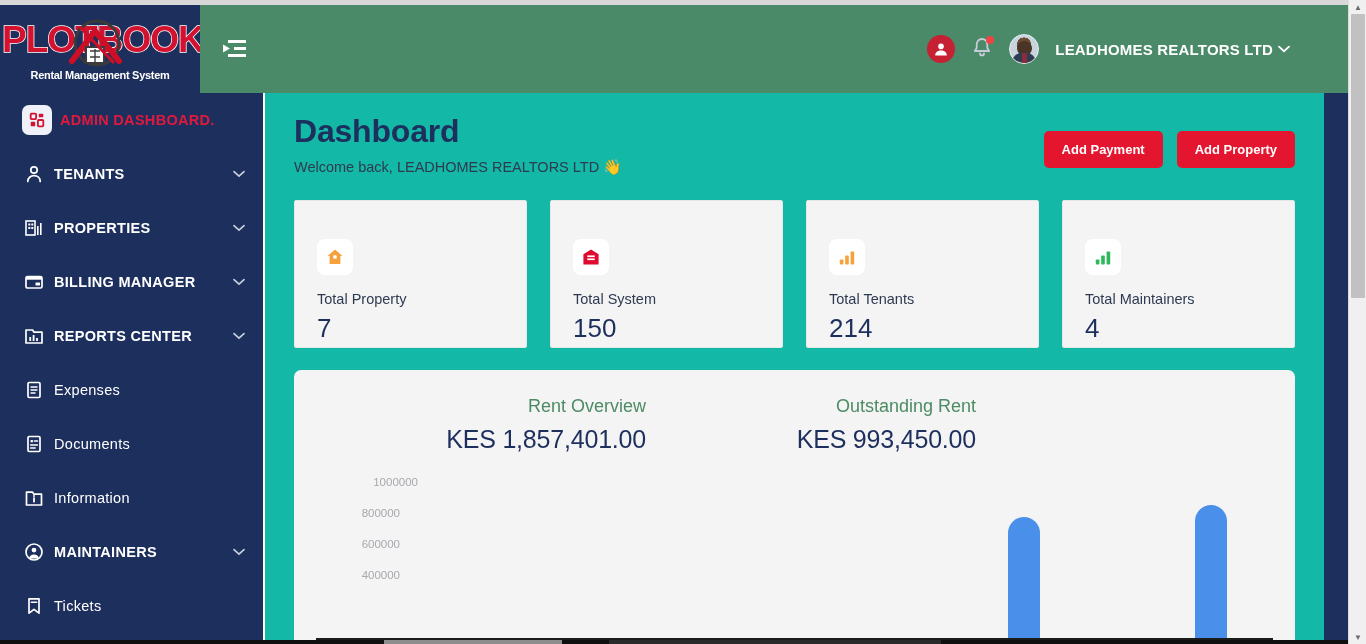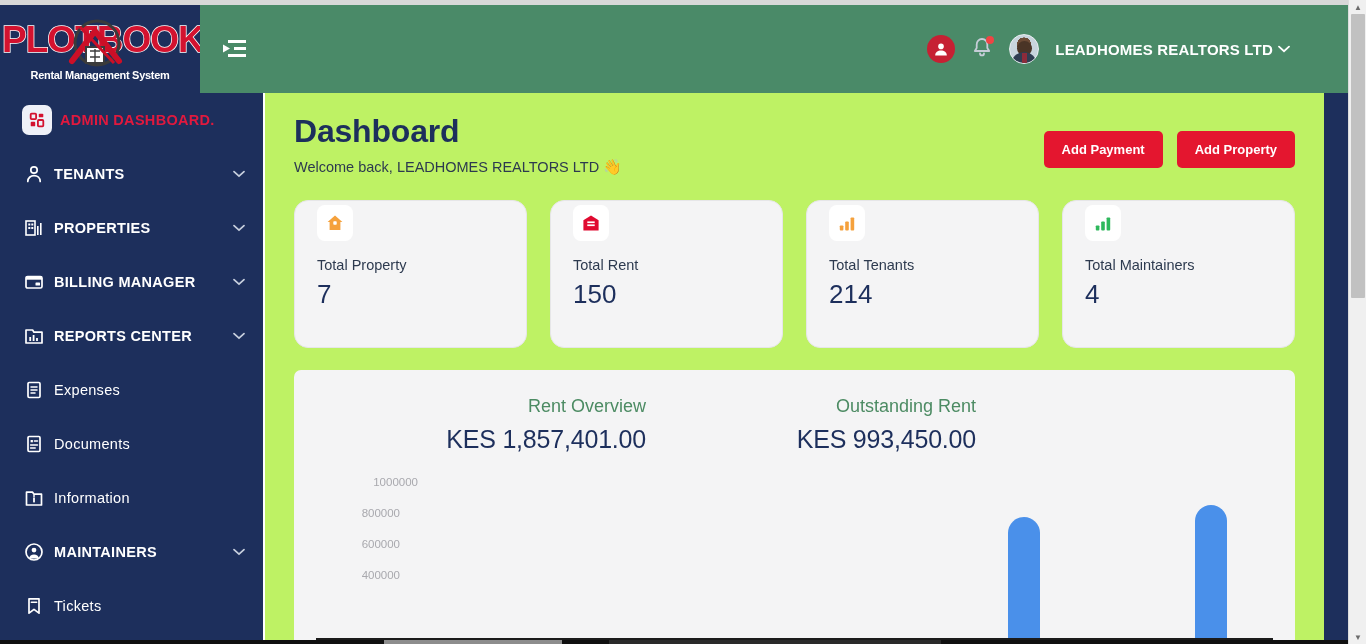--- a/index.html
+++ b/index.html
@@ -113,42 +113,42 @@
   .nav-item.active .nav-label { color: #e0193e; font-weight: 600; }
   .nav-badge-box {
     width: 30px; height: 30px; border-radius: 7px; background: #eef1f8;
     display: flex; align-items: center; justify-content: center;
     margin-left: -2px; margin-right: 8px; flex: none;
   }
 
   
   .content {
     position: absolute; left: 265px; top: 93px; width: 1059px; height: 551px;
-    background: #bef264; overflow: hidden;
+    background: #14b8a6; overflow: hidden;
   }
   .content-inner { padding: 20px 29px 0 29px; }
 
   .page-head { display: flex; align-items: flex-start; }
   .page-title {
     font-size: 32px; font-weight: 700; color: #1d2f5c; letter-spacing: -0.2px;
   }
   .welcome { margin-top: 8px; font-size: 14.5px; color: #2d3a4f; }
   .wave { font-size: 15px; }
   .head-actions { margin-left: auto; display: flex; gap: 14px; padding-top: 18px; }
   .btn-primary {
     background: #e4162f; color: #ffffff; border: none; border-radius: 5px;
     padding: 0 18px; height: 37px; font-size: 13px; font-weight: 600;
     font-family: "Liberation Sans", sans-serif; cursor: pointer; white-space: nowrap;
   }
 
   
   .stats { display: flex; gap: 23px; margin-top: 24px; }
   .stat-card {
-    flex: 1; background: #f4f4f5; border: 1px solid #e6e6e8; border-radius: 14px;
-    height: 148px; padding: 4px 22px;
+    flex: 1; background: #f4f4f5; border: 1px solid #e6e6e8; border-radius: 2px;
+    height: 148px; padding: 38px 22px;
   }
   .stat-icon {
     width: 36px; height: 36px; border-radius: 8px; background: #ffffff;
     display: flex; align-items: center; justify-content: center;
   }
   .stat-label { margin-top: 16px; font-size: 14.5px; color: #2d3a4f; }
   .stat-value { margin-top: 6px; font-size: 26px; color: #1d2f5c; font-weight: 400; }
 
   
   .rent-panel {
@@ -424,21 +424,21 @@
             <div class="stat-value">7</div>
           </div>
           <div class="stat-card">
             <div class="stat-icon">
               <svg width="20" height="20" viewBox="0 0 20 20">
                 <path d="M10 2.4 L2.4 7.2 L2.4 17.4 L17.6 17.4 L17.6 7.2 Z" fill="#e00a30"></path>
                 <rect x="6.3" y="8.4" width="7.4" height="1.7" fill="#ffffff"></rect>
                 <rect x="6.3" y="11.4" width="7.4" height="1.7" fill="#ffffff"></rect>
               </svg>
             </div>
-            <div class="stat-label">Total Rent</div>
+            <div class="stat-label">Total System</div>
             <div class="stat-value">150</div>
           </div>
           <div class="stat-card">
             <div class="stat-icon">
               <svg width="20" height="20" viewBox="0 0 20 20">
                 <rect x="2.8" y="12.4" width="3.6" height="5" rx="0.9" fill="#f5a13c"></rect>
                 <rect x="8.2" y="8.4" width="3.6" height="9" rx="0.9" fill="#f5a13c"></rect>
                 <rect x="13.6" y="4.4" width="3.6" height="13" rx="0.9" fill="#f5a13c"></rect>
               </svg>
             </div>

